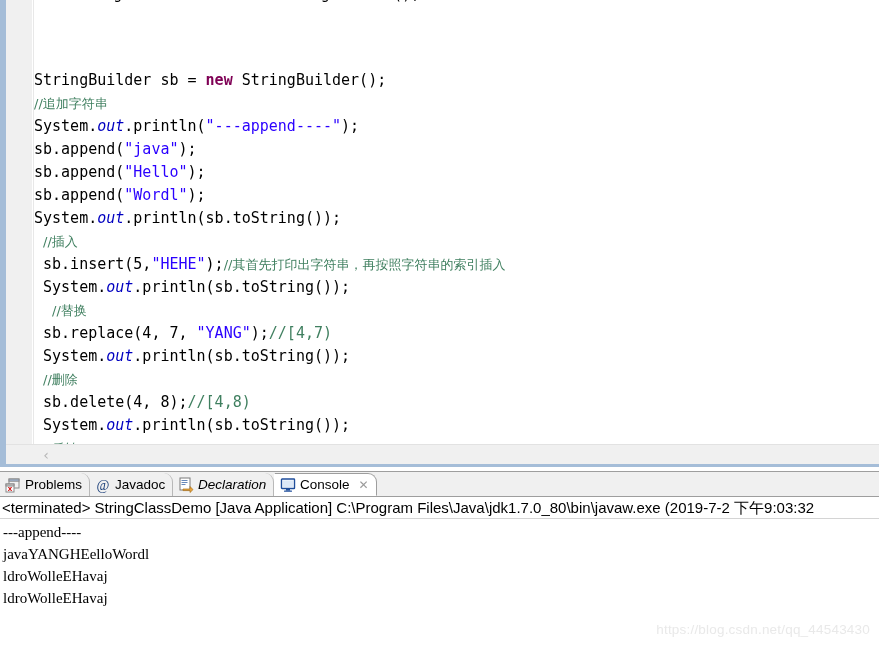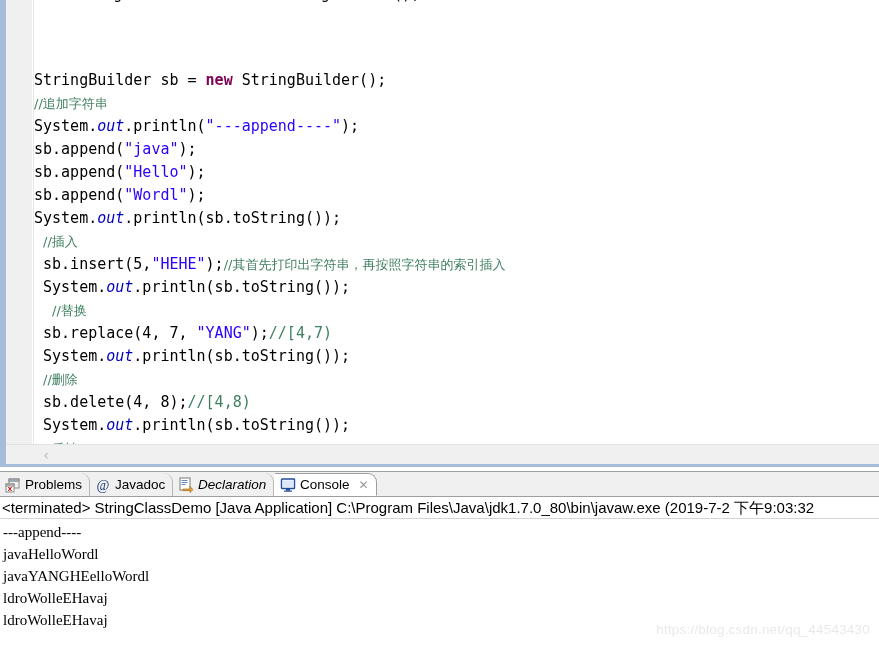--- a/index.html
+++ b/index.html
@@ -276,17 +276,17 @@
             <rect x="4" y="13.4" width="8" height="1.4" rx="0.5" fill="#1f4e9c"></rect>
           </svg></span>
         <span class="tab-label">Console</span>
         <span class="tab-close">✕</span>
       </div>
     </div>
   <div class="tab-bar-underline"></div>
 
   <div class="console-body">
     <div class="console-header">&lt;terminated&gt; StringClassDemo [Java Application] C:\Program Files\Java\jdk1.7.0_80\bin\javaw.exe (2019-7-2 下午9:03:32</div>
-    <div class="console-out" id="console-out"><div>---append----</div><div>javaHelloWordl</div><div>javaYANGHEelloWordl</div><div>ldroWolleEHavaj</div><div>ldroWolleEHavaj</div></div>
+    <div class="console-out" id="console-out"><div>---append----</div><div>javaYANGHEelloWordl</div><div>ldroWolleEHavaj</div><div>ldroWolleEHavaj</div></div>
   </div>
 
   <div class="watermark">https://blog.csdn.net/qq_44543430</div>
 </div>
 
 </body></html>

